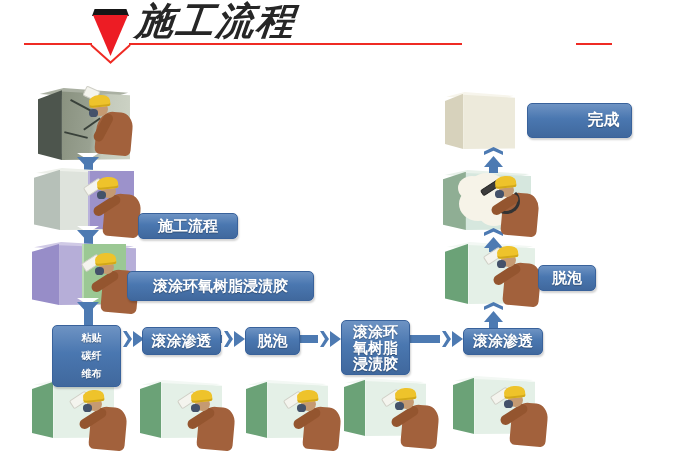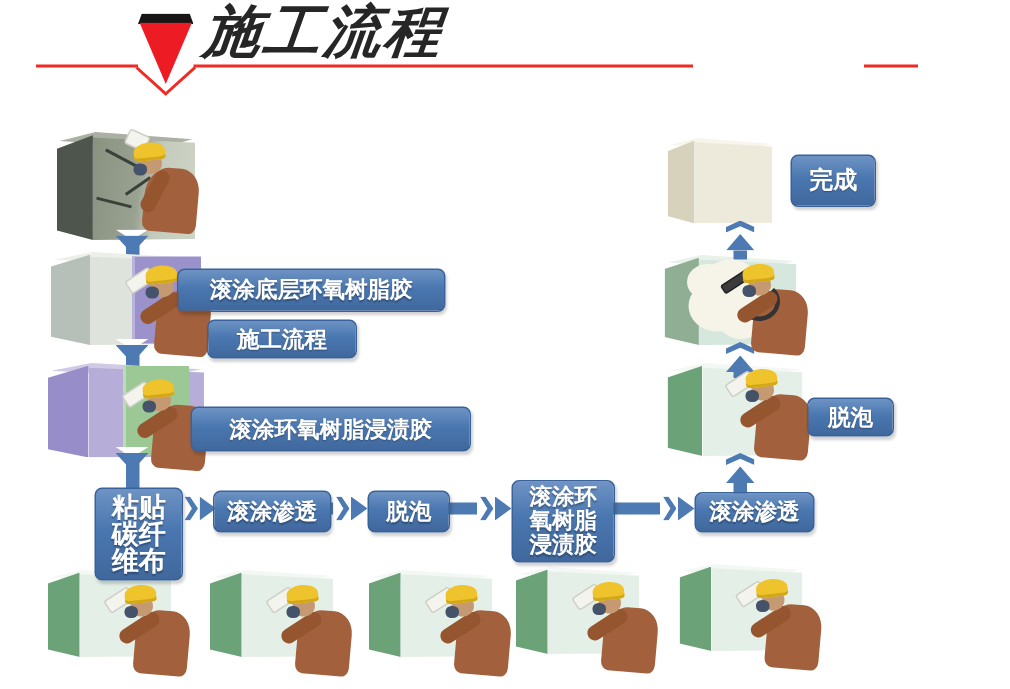--- a/index.html
+++ b/index.html
@@ -169,25 +169,24 @@
   </div>
   <div class="worker" style="left:90px;top:257px;">
     <div class="w-body"></div>
       <div class="w-arm"></div>
       <div class="w-tool"></div>
     <div class="w-head"></div>
       <div class="w-helmet"></div>
       <div class="w-mask"></div>
   </div>
 
-  <div class="lbl" style="left:118px;top:179px;width:177px;height:27px;font-size:15px;">滚涂底层环氧树脂胶</div>
   <div class="lbl" style="left:138px;top:213px;width:98px;height:24px;font-size:15px;">施工流程</div>
   <div class="lbl" style="left:127px;top:271px;width:185px;height:28px;font-size:15px;text-align:center;">滚涂环氧树脂浸渍胶</div>
 
-  <div class="lbl" style="left:63px;top:325px;width:57px;height:60px;font-size:18px;line-height:18px;">粘贴
+  <div class="lbl" style="left:52px;top:325px;width:57px;height:60px;font-size:10px;line-height:18px;padding-left:10px;">粘贴
 碳纤
 维布</div>
   <div class="harrow" style="left:116px;top:331px;width:28px;">
     <div class="bar"></div>
       <div class="chev"></div>
       <div class="tri"></div>
     </div>
   <div class="lbl" style="left:142px;top:327px;width:77px;height:26px;font-size:15px;">滚涂渗透</div>
   <div class="harrow" style="left:219px;top:331px;width:26px;">
     <div class="bar"></div>
@@ -256,21 +255,21 @@
       <div class="w-mask"></div>
   </div>
 
   <div class="cube cream" style="left:445px;top:92px;width:70px;height:57px;">
     <div class="ct"></div>
       <div class="cl"></div>
       <div class="cf"></div>
   </div>
 
   <div class="lbl" style="left:538px;top:265px;width:56px;height:24px;font-size:15px;">脱泡</div>
-  <div class="lbl" style="left:527px;top:103px;width:55px;height:33px;font-size:16px;">完成</div>
+  <div class="lbl" style="left:527px;top:103px;width:55px;height:33px;font-size:16px;padding-left:48px;">完成</div>
 
   <div class="cube green" style="left:32px;top:380px;width:82px;height:58px;">
     <div class="ct"></div>
       <div class="cl"></div>
       <div class="cf"></div>
     </div>
   <div class="worker" style="left:78px;top:394px;">
     <div class="w-body"></div>
       <div class="w-arm"></div>
       <div class="w-tool"></div>

